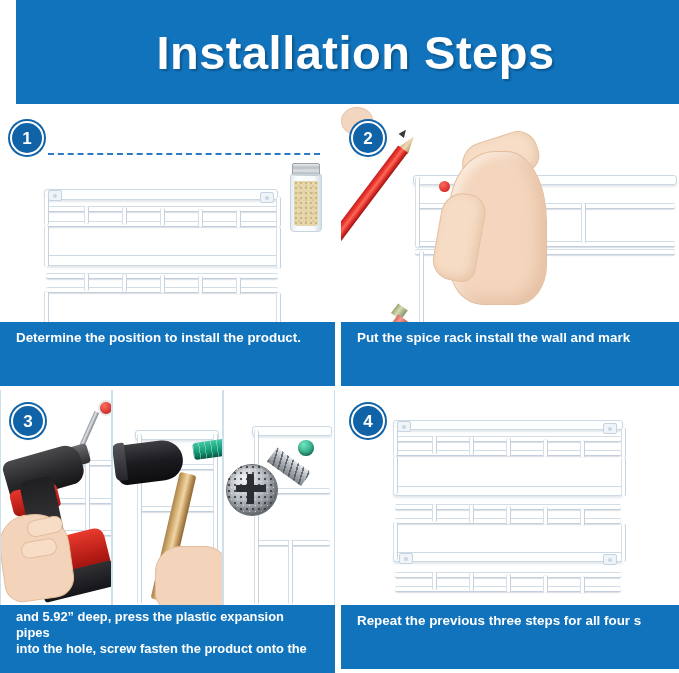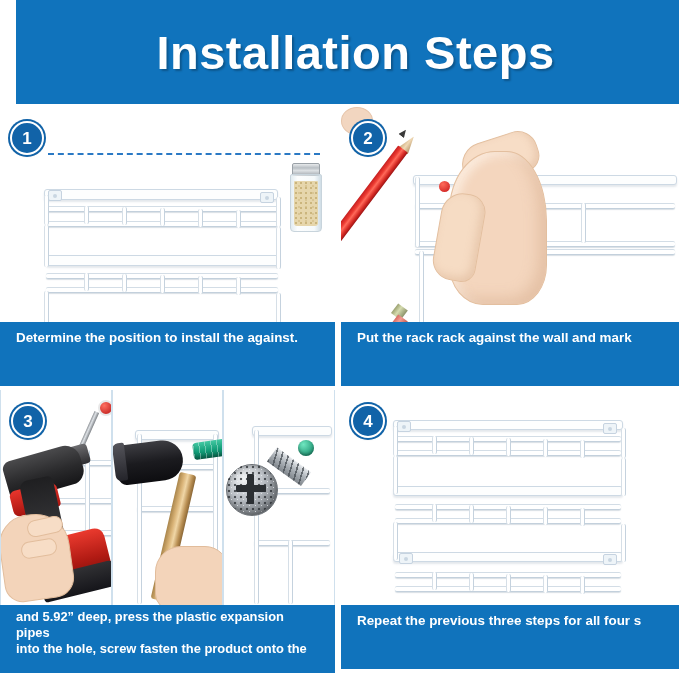--- a/index.html
+++ b/index.html
@@ -509,21 +509,21 @@
 
       <div class="jar" style="left:290px; top:56px;">
         <div class="jar-cap"></div>
         <div class="jar-body">
           <div class="jar-fill"></div>
         </div>
       </div>
     </div>
 
     <div class="caption">
-      <p>Determine the position to install the against.</p>
+      <p>Determine the position to install the product.</p>
     </div>
   </div>
 
   <div class="step-cell right">
     <div class="illus">
       <div class="badge">2</div>
 
       <div class="rack">
         <div class="shelf-lip" style="left:72px; top:68px; width:262px; height:8px;"></div>
         <div class="wire-h" style="left:74px; top:96px; width:260px;"></div>
@@ -546,21 +546,21 @@
 
       <div>
         <div class="hand finger-top"></div>
         <div class="hand palm"></div>
         <div class="hand thumb"></div>
         <div class="knuckle"></div>
       </div>
     </div>
 
     <div class="caption">
-      <p>Put the rack rack against the wall and mark</p>
+      <p>Put the spice rack install the wall and mark</p>
     </div>
   </div>
 
   <div class="step-cell left">
     <div class="illus split">
 
       <div class="subpanel">
         <div class="badge">3</div>
         <div>
           <div class="wire-h" style="left:46px; top:70px; width:72px;"></div>

